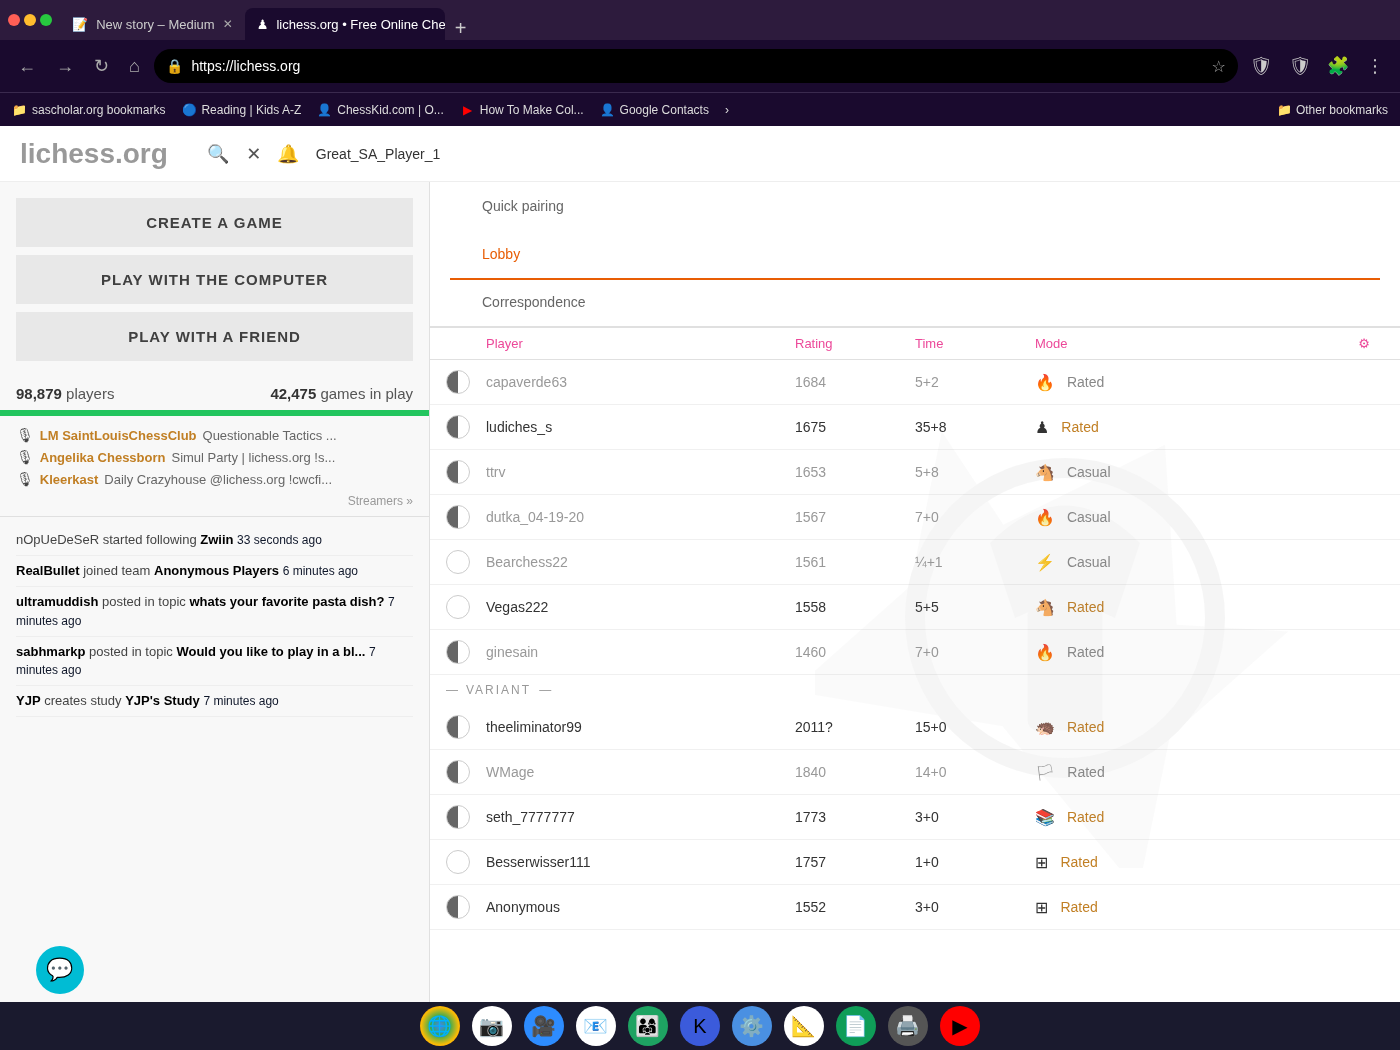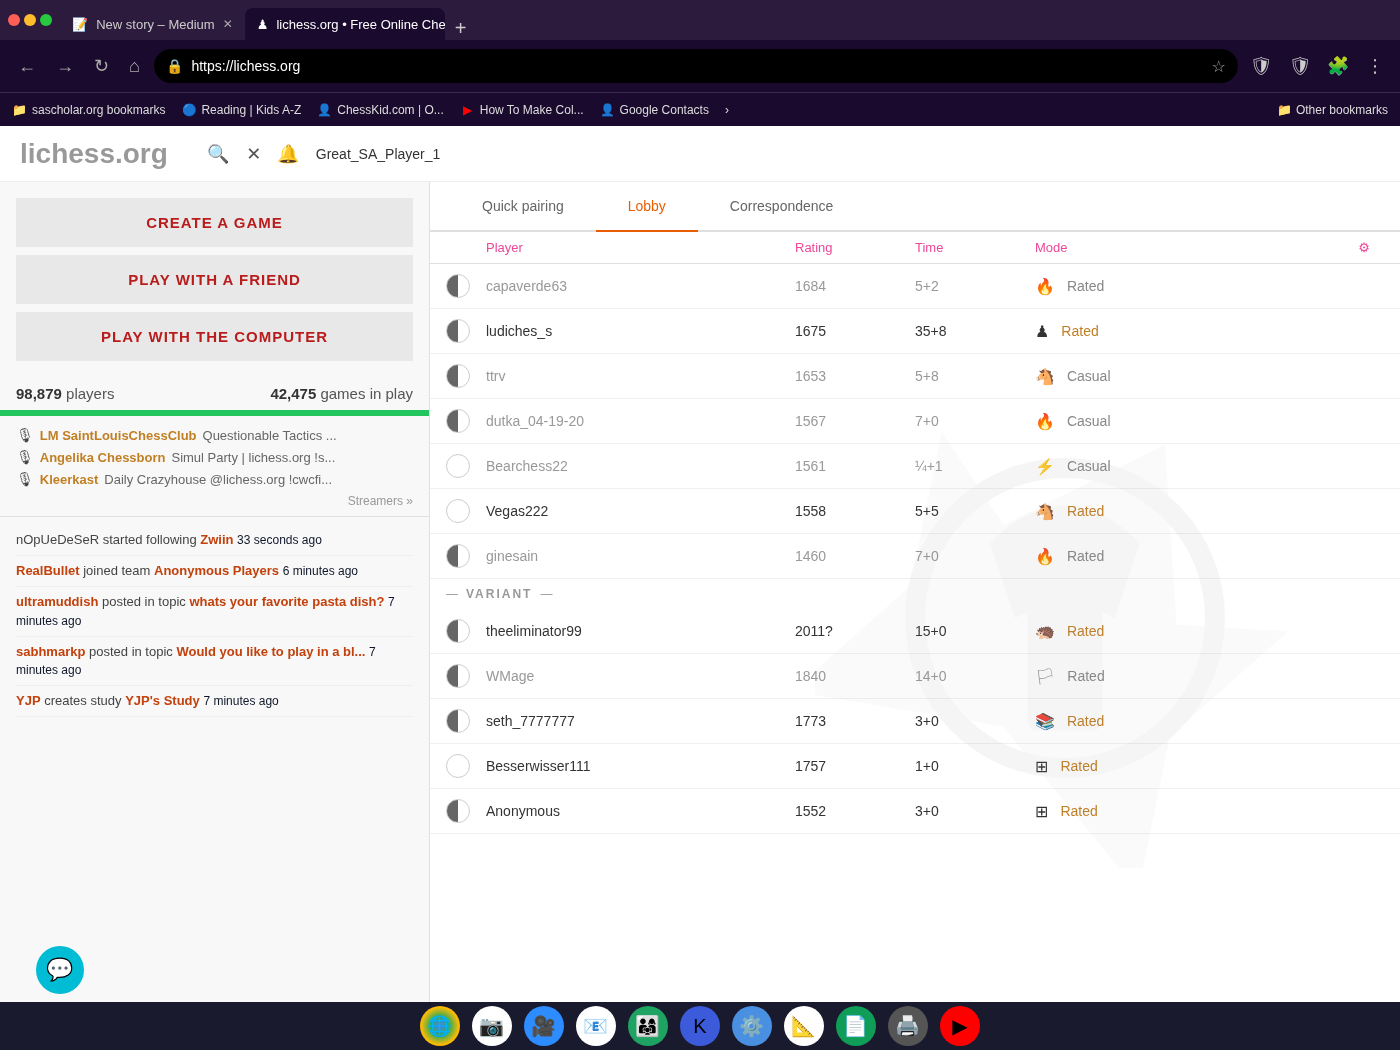--- a/index.html
+++ b/index.html
@@ -224,21 +224,21 @@
       flex-direction: column;
       gap: 8px;
     }
     .game-btn {
       background: #e8e8e8;
       border: none;
       padding: 16px;
       font-size: 15px;
       font-weight: 600;
       letter-spacing: 1px;
-      color: #b91c1c;
+      color: #404040;
       cursor: pointer;
       text-transform: uppercase;
       text-align: center;
     }
 
     .stats-bar {
       padding: 8px 16px;
       display: flex;
       align-items: center;
       font-size: 15px;
@@ -275,38 +275,39 @@
     .community-feed {
       padding: 8px 16px;
     }
     .feed-item {
       padding: 6px 0;
       font-size: 13px;
       color: #444;
       border-bottom: 1px solid #eee;
       line-height: 1.4;
     }
-    .feed-item strong { color: #c2410c; }
+    .feed-item strong { color: #000000; }
     .feed-item .time { color: #0f172a; font-size: 12px; }
 
     
     .main-content {
       flex: 1;
       display: flex;
       flex-direction: column;
       background: #fff;
       overflow: hidden;
       position: relative;
     }
 
     
     .lobby-tabs {
       display: flex;
       border-bottom: 2px solid #e0e0e0;
       padding: 0 20px;
+      flex-direction: column;
     }
     .lobby-tab {
       padding: 16px 32px;
       font-size: 14px;
       color: #666;
       cursor: pointer;
       border-bottom: 2px solid transparent;
       margin-bottom: -2px;
     }
     .lobby-tab.active {
@@ -360,21 +361,21 @@
       display: flex;
       align-items: center;
       padding: 8px 16px;
       font-size: 12px;
       color: #999;
       gap: 8px;
     }
     .variant-divider::before, .variant-divider::after {
       content: '—';
     }
-    .variant-label { font-weight: 700; letter-spacing: 2px; }
+    .variant-label { font-weight: 400; letter-spacing: 2px; }
 
     
     .watermark {
       position: absolute;
       top: 50%;
       left: 50%;
       transform: translate(-20%, -50%);
       opacity: 0.08;
       pointer-events: none;
       z-index: 0;
@@ -508,22 +509,22 @@
       <span class="header-icon">🔔</span>
       <span class="header-username">Great_SA_Player_1</span>
     </div>
   </div>
 
   <div class="main-layout">
 
     <div class="sidebar">
       <div class="game-buttons">
         <button class="game-btn">CREATE A GAME</button>
+        <button class="game-btn">PLAY WITH THE COMPUTER</button>
         <button class="game-btn">PLAY WITH A FRIEND</button>
-        <button class="game-btn">PLAY WITH THE COMPUTER</button>
       </div>
 
       <div class="stats-bar">
         <div class="stats-left">
           <strong>98,879</strong>
           <span>players</span>
         </div>
         <div class="stats-right">
           <strong>42,475</strong>
           <span>games in play</span>

